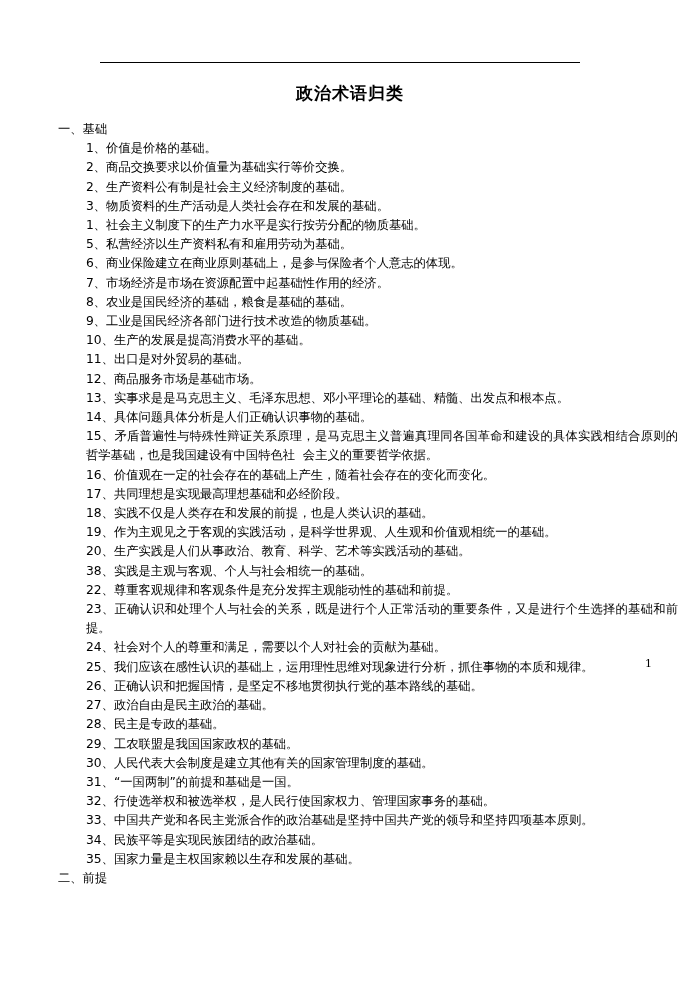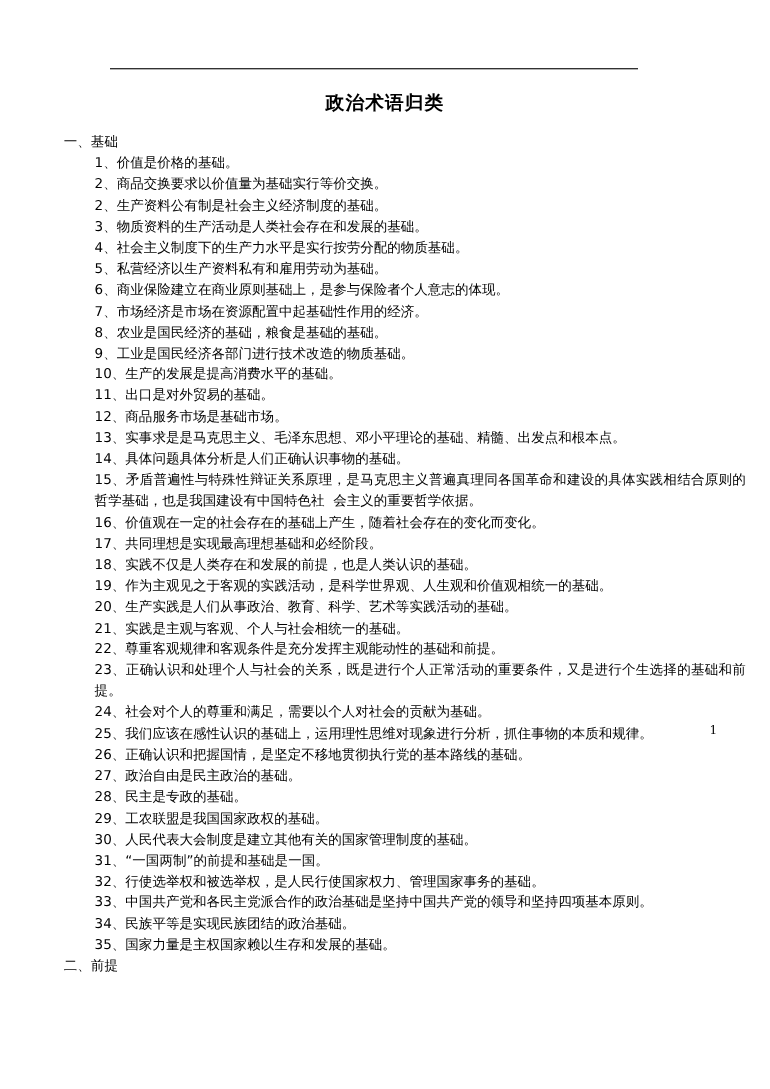--- a/index.html
+++ b/index.html
@@ -78,38 +78,38 @@
   <div class="doc-title">政治术语归类</div>
 
   <div class="body-area">
 
     <div class="section-head">一、基础</div>
 
     <div class="line">1、价值是价格的基础。</div>
     <div class="line">2、商品交换要求以价值量为基础实行等价交换。</div>
     <div class="line">2、生产资料公有制是社会主义经济制度的基础。</div>
     <div class="line">3、物质资料的生产活动是人类社会存在和发展的基础。</div>
-    <div class="line">4、社会主义制度下的生产力水平是实行按劳分配的物质基础。</div>
+    <div class="line">1、社会主义制度下的生产力水平是实行按劳分配的物质基础。</div>
     <div class="line">5、私营经济以生产资料私有和雇用劳动为基础。</div>
     <div class="line">6、商业保险建立在商业原则基础上，是参与保险者个人意志的体现。</div>
     <div class="line">7、市场经济是市场在资源配置中起基础性作用的经济。</div>
     <div class="line">8、农业是国民经济的基础，粮食是基础的基础。</div>
     <div class="line">9、工业是国民经济各部门进行技术改造的物质基础。</div>
     <div class="line">10、生产的发展是提高消费水平的基础。</div>
     <div class="line">11、出口是对外贸易的基础。</div>
     <div class="line">12、商品服务市场是基础市场。</div>
     <div class="line">13、实事求是是马克思主义、毛泽东思想、邓小平理论的基础、精髓、出发点和根本点。</div>
     <div class="line">14、具体问题具体分析是人们正确认识事物的基础。</div>
     <div class="line">15、矛盾普遍性与特殊性辩证关系原理，是马克思主义普遍真理同各国革命和建设的具体实践相结合原则的哲学基础，也是我国建设有中国特色社  会主义的重要哲学依据。</div>
     <div class="line">16、价值观在一定的社会存在的基础上产生，随着社会存在的变化而变化。</div>
     <div class="line">17、共同理想是实现最高理想基础和必经阶段。</div>
     <div class="line">18、实践不仅是人类存在和发展的前提，也是人类认识的基础。</div>
     <div class="line">19、作为主观见之于客观的实践活动，是科学世界观、人生观和价值观相统一的基础。</div>
     <div class="line">20、生产实践是人们从事政治、教育、科学、艺术等实践活动的基础。</div>
-    <div class="line">21、实践是主观与客观、个人与社会相统一的基础。</div>
+    <div class="line">38、实践是主观与客观、个人与社会相统一的基础。</div>
     <div class="line">22、尊重客观规律和客观条件是充分发挥主观能动性的基础和前提。</div>
     <div class="line">23、正确认识和处理个人与社会的关系，既是进行个人正常活动的重要条件，又是进行个生选择的基础和前提。</div>
     <div class="line">24、社会对个人的尊重和满足，需要以个人对社会的贡献为基础。</div>
     <div class="line">25、我们应该在感性认识的基础上，运用理性思维对现象进行分析，抓住事物的本质和规律。</div>
     <div class="line">26、正确认识和把握国情，是坚定不移地贯彻执行党的基本路线的基础。</div>
     <div class="line">27、政治自由是民主政治的基础。</div>
     <div class="line">28、民主是专政的基础。</div>
     <div class="line">29、工农联盟是我国国家政权的基础。</div>
     <div class="line">30、人民代表大会制度是建立其他有关的国家管理制度的基础。</div>
     <div class="line">31、“一国两制”的前提和基础是一国。</div>

